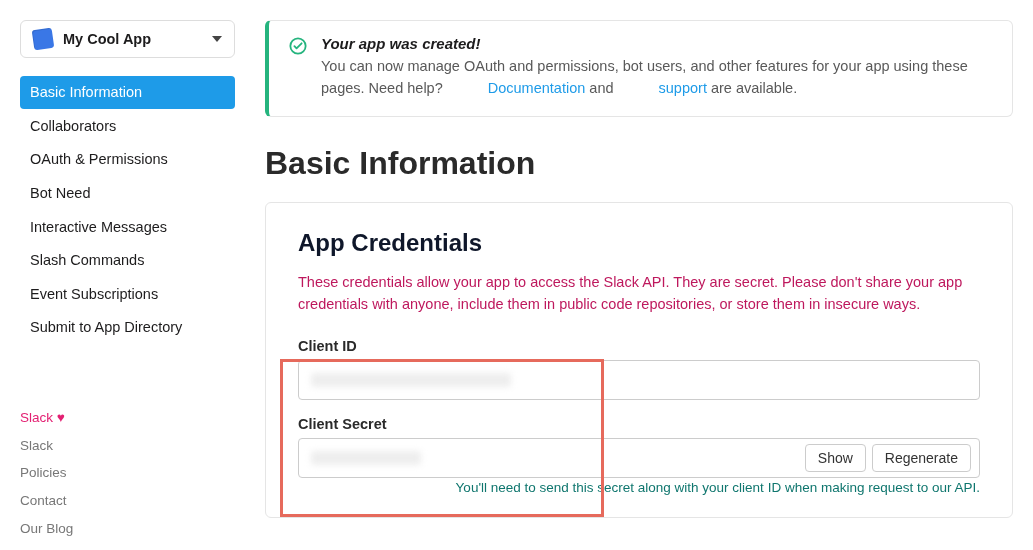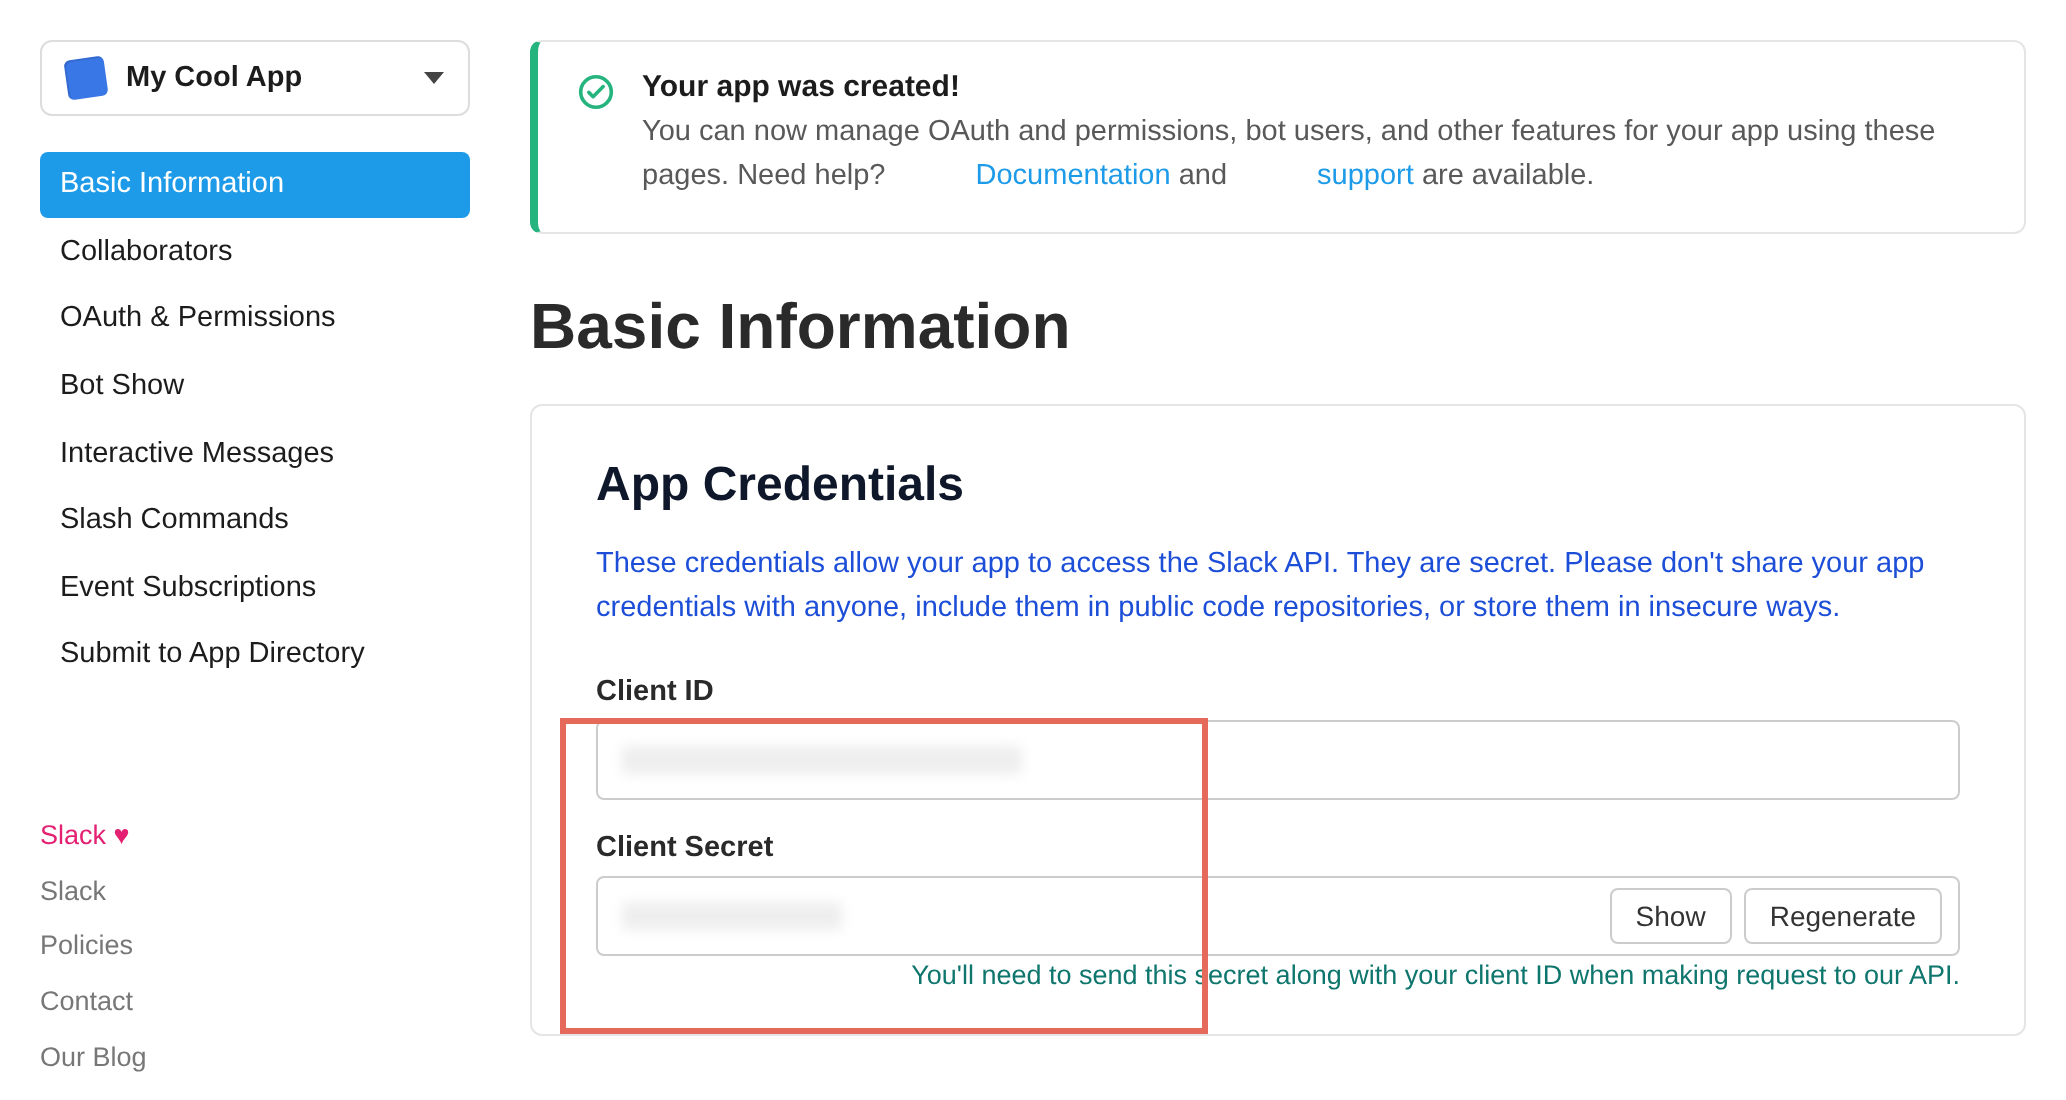--- a/index.html
+++ b/index.html
@@ -95,20 +95,21 @@
     height: 18px;
     flex-shrink: 0;
     margin-top: 2px;
   }
   .check-icon svg { display: block; }
   .banner-body { flex-grow: 1; }
   .banner-title {
     font-weight: 800;
     font-size: 15px;
     margin-bottom: 3px;
+    font-style: italic;
   }
   .banner-text {
     font-size: 14.5px;
     color: #595959;
     line-height: 1.55;
   }
   .banner-text a { color: #1e9be8; text-decoration: none; margin-left: 41px; }
   h1.page-title {
     font-size: 32px;
     font-weight: 800;
@@ -122,21 +123,21 @@
     position: relative;
   }
   .card h2 {
     font-size: 24px;
     font-weight: 800;
     color: #0f172a;
     margin-bottom: 14px;
   }
   .card-desc {
     font-size: 14.5px;
-    color: #1d4ed8;
+    color: #be185d;
     line-height: 1.55;
     margin-bottom: 22px;
   }
   .field-label {
     font-weight: 700;
     font-size: 14.5px;
     color: #2a2a2a;
     margin-bottom: 6px;
   }
   .field-box {
@@ -187,21 +188,21 @@
   <div class="app-select">
     <span class="app-icon"></span>
     <span class="app-name">My Cool App</span>
     <span class="caret"></span>
   </div>
 
   <ul class="nav">
     <li class="active">Basic Information</li>
     <li>Collaborators</li>
     <li>OAuth &amp; Permissions</li>
-    <li>Bot Show</li>
+    <li>Bot Need</li>
     <li>Interactive Messages</li>
     <li>Slash Commands</li>
     <li>Event Subscriptions</li>
     <li>Submit to App Directory</li>
   </ul>
 
   <ul class="footer-links">
     <li class="slack-love">Slack ♥</li>
     <li>Slack</li>
     <li>Policies</li>

